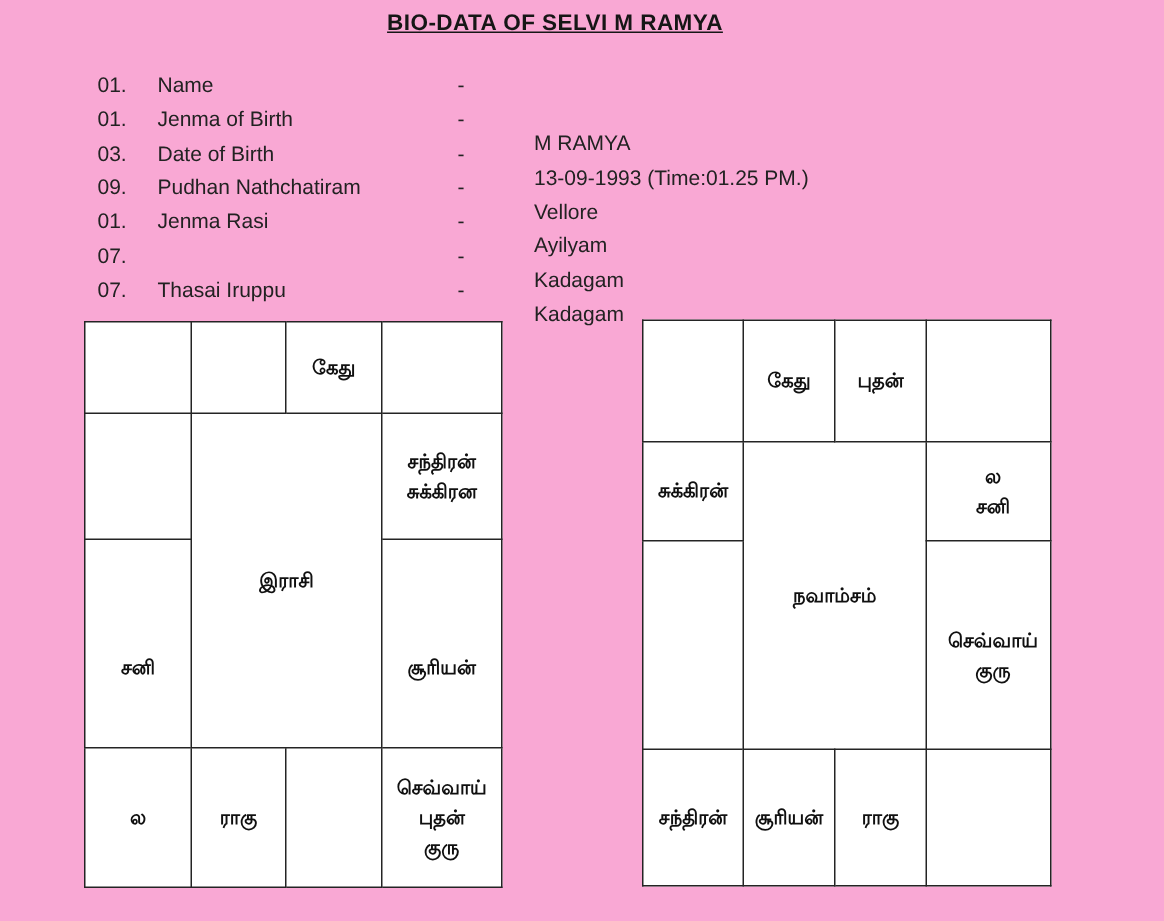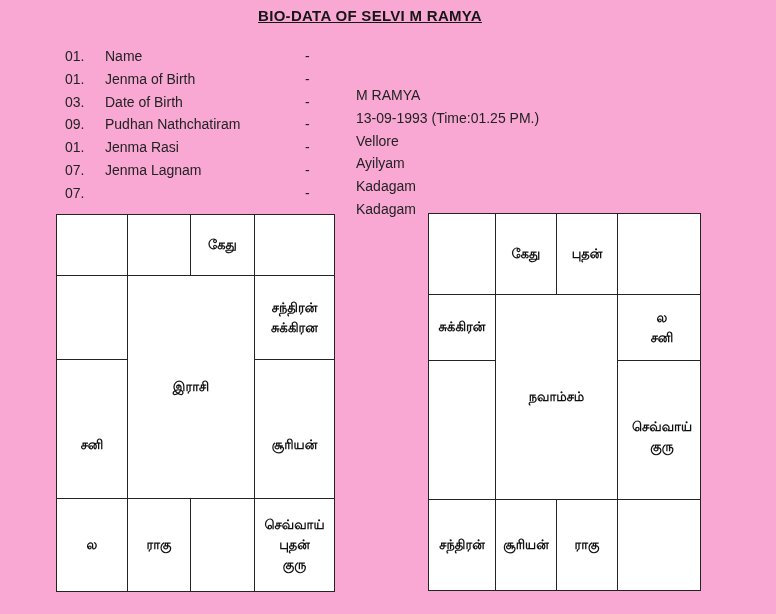--- a/index.html
+++ b/index.html
@@ -100,26 +100,26 @@
       <span class="value">Ayilyam</span>
     </div>
     <div class="bio-row">
       <span class="num">01.</span>
       <span class="label">Jenma Rasi</span>
       <span class="sep">-</span>
       <span class="value">Kadagam</span>
     </div>
     <div class="bio-row">
       <span class="num">07.</span>
-      <span class="label">Jenma Lagnam</span>
       <span class="sep">-</span>
       <span class="value">Kadagam</span>
     </div>
     <div class="bio-row">
       <span class="num">07.</span>
+      <span class="label">Thasai Iruppu</span>
       <span class="sep">-</span>
     </div>
   </div>
 
   <table class="chart chart-rasi">
     <colgroup>
       <col style="width:71px">
         <col style="width:63px">
         <col style="width:64px">
         <col style="width:80px">

